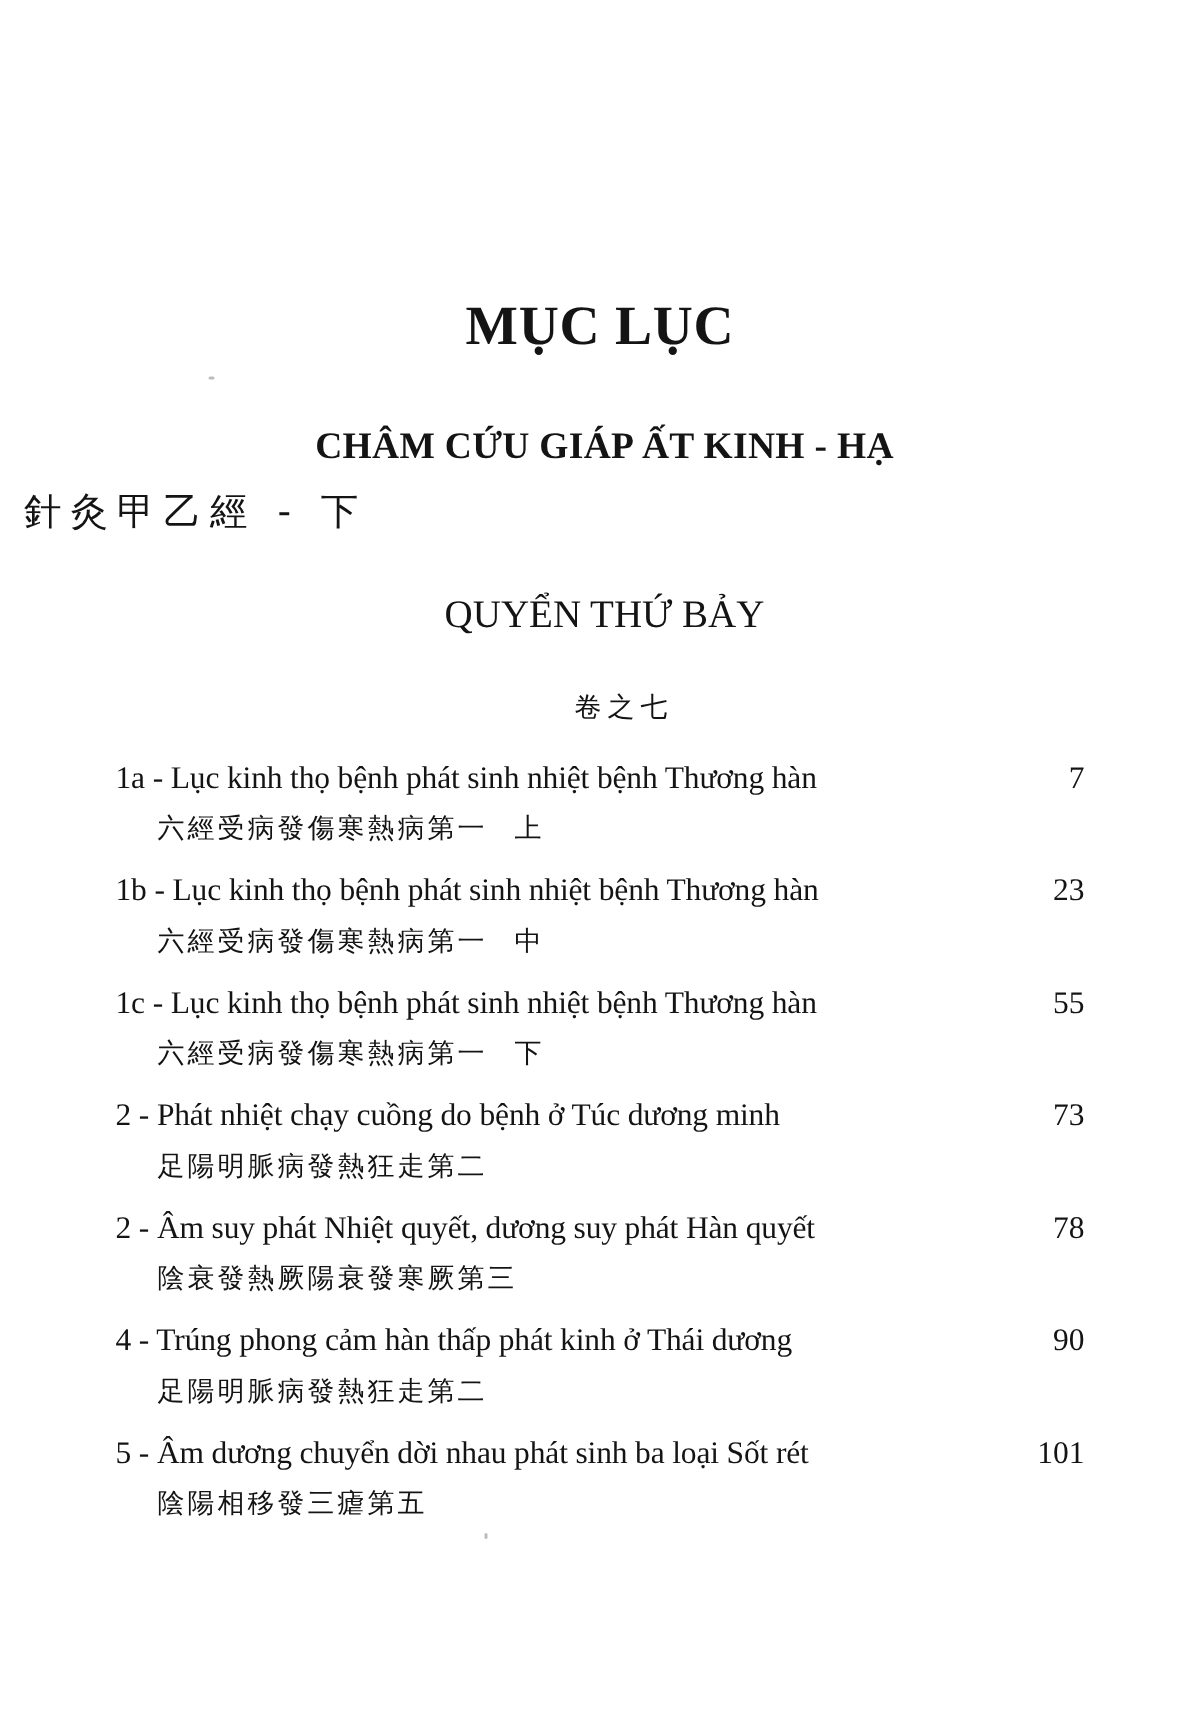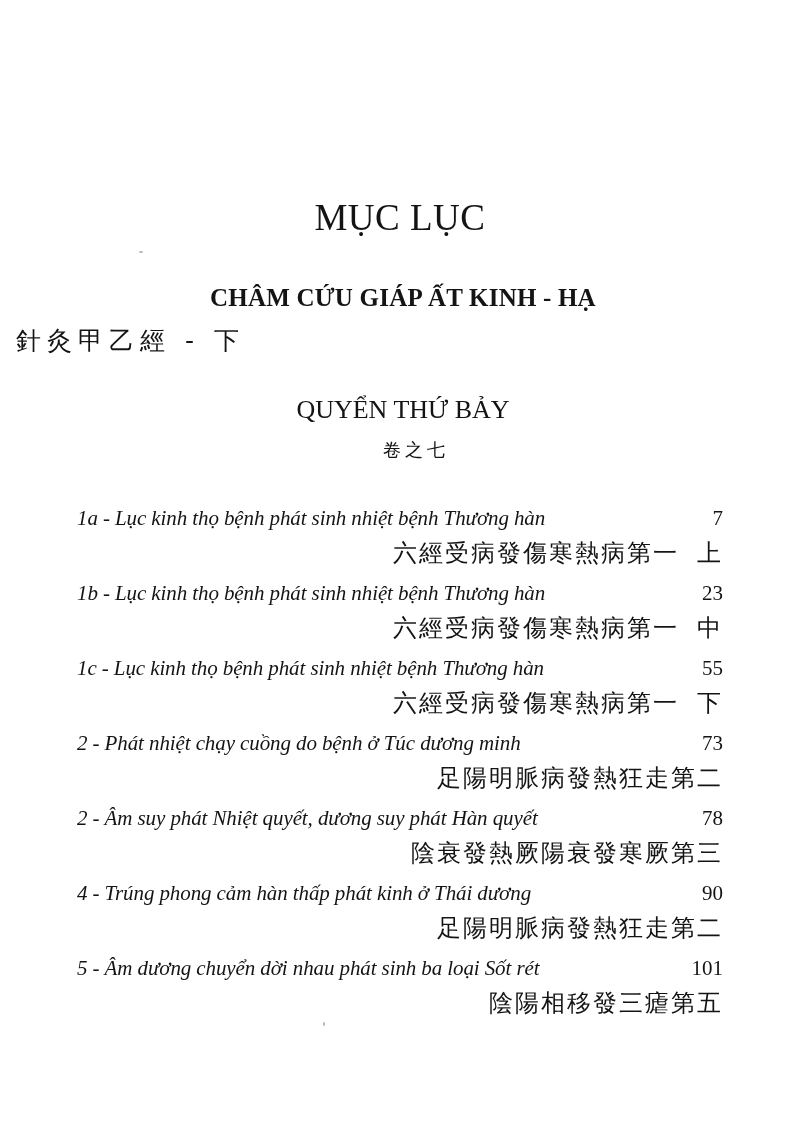--- a/index.html
+++ b/index.html
@@ -14,21 +14,21 @@
       overflow: hidden;
       color: #141414;
       font-family: "Liberation Serif", "DejaVu Serif", serif;
     }
     .page-title {
       position: absolute;
       top: 196px;
       left: 0;
       width: 800px;
       text-align: center;
-      font-weight: normal;
+      font-weight: bold;
       font-size: 37px;
       letter-spacing: 0.5px;
     }
     .book-title {
       position: absolute;
       top: 284px;
       left: 0;
       width: 800px;
       text-align: center;
       font-weight: bold;
@@ -53,21 +53,21 @@
       top: 395px;
       left: 0;
       width: 800px;
       text-align: center;
       font-size: 26px;
       padding-left: 6px;
       box-sizing: border-box;
     }
     .volume-title-cn {
       position: absolute;
-      top: 438px;
+      top: 459px;
       left: 0;
       width: 800px;
       text-align: center;
       font-size: 18px;
       letter-spacing: 4px;
       font-family: "DejaVu Sans", sans-serif;
       padding-left: 32px;
       box-sizing: border-box;
     }
     .toc {
@@ -83,35 +83,33 @@
     .entry-line {
       display: flex;
       justify-content: space-between;
       align-items: baseline;
       font-size: 21px;
       line-height: 26px;
       white-space: nowrap;
     }
     .entry-title {
       letter-spacing: -0.1px;
-      font-style: italic;
     }
     .entry-page {
       text-align: right;
       min-width: 30px;
     }
     .entry-cn {
       margin-top: 10px;
       padding-left: 28px;
-      font-size: 24px;
+      font-size: 18px;
       line-height: 24px;
       letter-spacing: 2px;
       font-family: "DejaVu Sans", sans-serif;
       white-space: nowrap;
-      text-align: right;
     }
     .entry-cn .suffix {
       margin-left: 18px;
     }
     .speck {
       position: absolute;
       background: #bdbdbd;
       border-radius: 1px;
     }
   </style>

